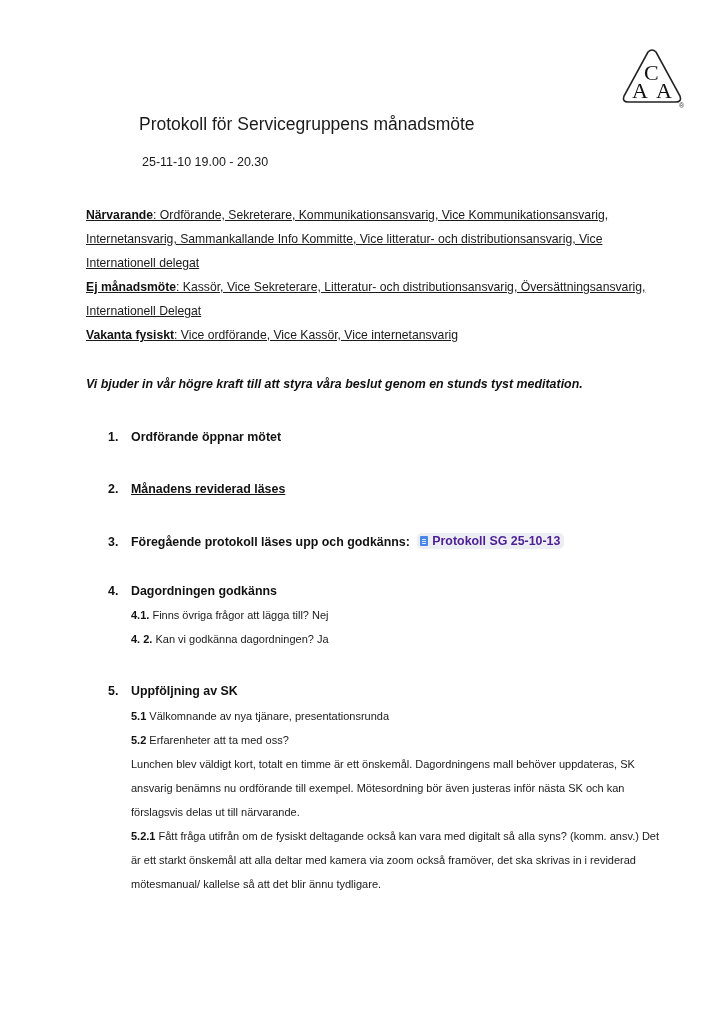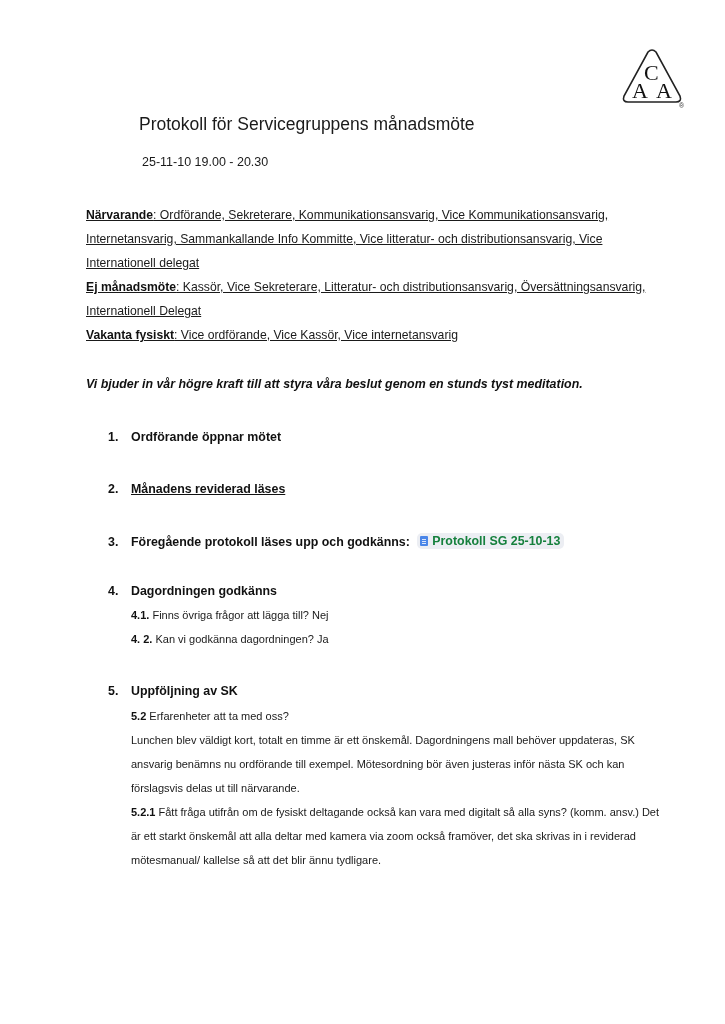--- a/index.html
+++ b/index.html
@@ -73,21 +73,21 @@
     }
     .item .underlined { text-decoration: underline; }
     .chip {
       display: inline-flex;
       align-items: center;
       background: #eceef3;
       border-radius: 5px;
       padding: 1px 4px 1px 3px;
       margin-left: 4px;
       font-weight: bold;
-      color: #15803d;
+      color: #4c1d95;
       cursor: pointer;
     }
     .chip .doc-icon {
       display: inline-block;
       width: 8px;
       height: 10px;
       background: #4a86e8;
       border-radius: 1px;
       margin-right: 4px;
       position: relative;
@@ -160,16 +160,17 @@
 </div>
 <div class="sub" style="top:603px;">
   <p><b>4.1.</b><span> Finns övriga frågor att lägga till? Nej</span></p>
   <p><b>4. 2.</b><span> Kan vi godkänna dagordningen? Ja</span></p>
 </div>
 
 <div class="item" style="top:684px;">
   <span class="num">5.</span><span>Uppföljning av SK</span>
 </div>
 <div class="sub" style="top:704px;">
+  <p><b>5.1</b><span> Välkomnande av nya tjänare, presentationsrunda</span></p>
   <p><b>5.2</b><span> Erfarenheter att ta med oss?</span></p>
   <p><span>Lunchen blev väldigt kort, totalt en timme är ett önskemål. Dagordningens mall behöver uppdateras, SK ansvarig benämns nu ordförande till exempel. Mötesordning bör även justeras inför nästa SK och kan förslagsvis delas ut till närvarande.</span></p>
   <p><b>5.2.1</b><span> Fått fråga utifrån om de fysiskt deltagande också kan vara med digitalt så alla syns? (komm. ansv.) Det är ett starkt önskemål att alla deltar med kamera via zoom också framöver, det ska skrivas in i reviderad mötesmanual/ kallelse så att det blir ännu tydligare.</span></p>
 </div>
 
 </body></html>

